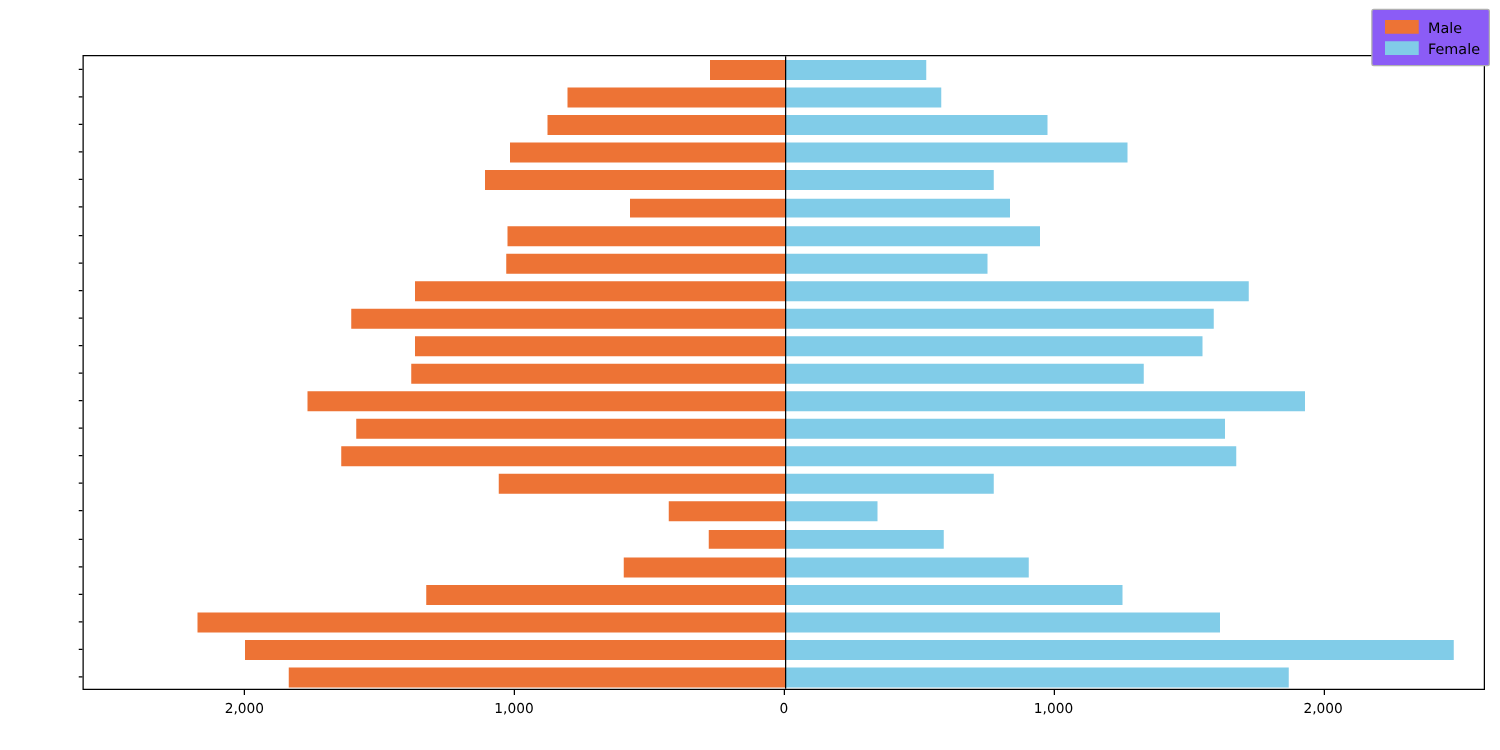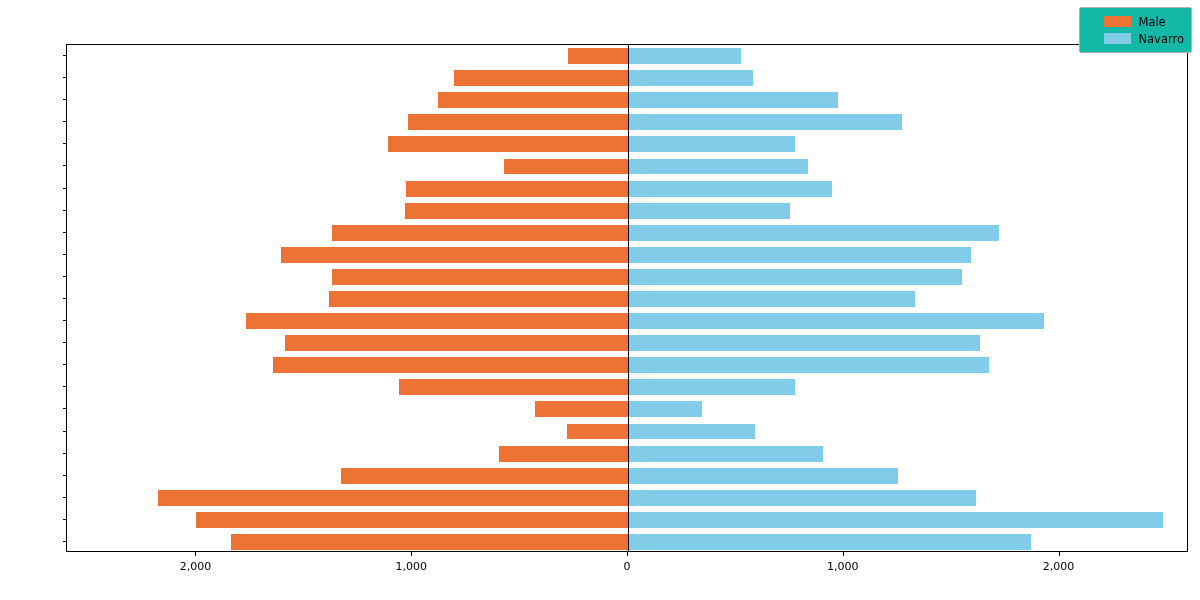--- a/index.html
+++ b/index.html
@@ -93,22 +93,22 @@
     background: #000000;
   }
 
   
   #legend {
     position: absolute;
     right: 8px;
     top: 7px;
     border: 1px solid #b0b0b0;
     border-radius: 2px;
-    background: #14b8a6;
-    padding: 5px 7px 5px 24px;
+    background: #8b5cf6;
+    padding: 5px 7px 5px 10px;
   }
   .legend-row {
     display: flex;
     align-items: center;
     height: 17px;
   }
   .legend-swatch {
     width: 27px;
     height: 11px;
     margin-right: 7px;
@@ -259,17 +259,17 @@
       <div class="x-tick-mark" style="left: 1058.54px;"></div>
     </div>
 
   <div id="legend">
     <div class="legend-row">
       <span class="legend-swatch" style="background:#ed7335"></span>
       <span class="legend-label">Male</span>
     </div>
     <div class="legend-row">
       <span class="legend-swatch" style="background:#81cce8"></span>
-      <span class="legend-label">Navarro</span>
+      <span class="legend-label">Female</span>
     </div>
   </div>
 
 </div>
 
 </body></html>

